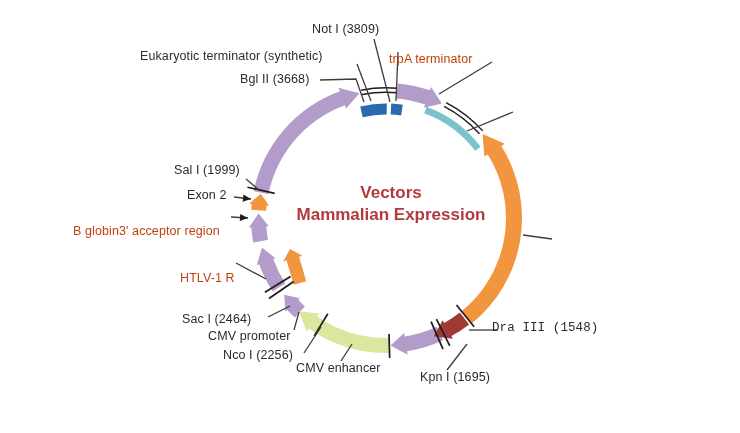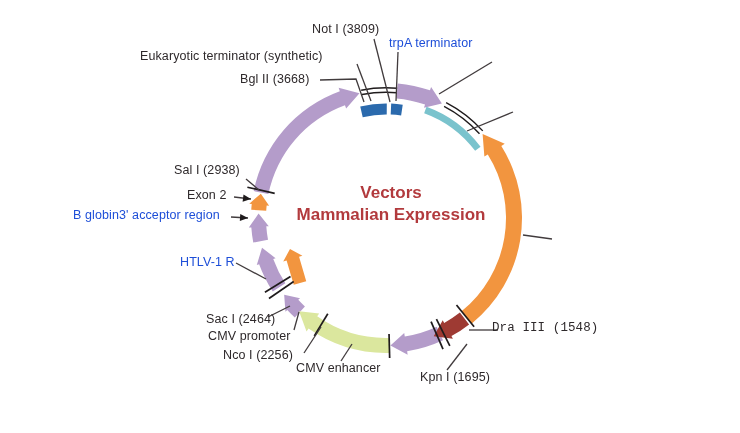--- a/index.html
+++ b/index.html
@@ -6,21 +6,21 @@
   #stage{
     position:relative;width:664px;height:433px;overflow:hidden;
     font-family:"Liberation Sans", sans-serif;background:#ffffff;
   }
   #map-svg{position:absolute;left:0;top:0;}
   .label{
     position:absolute;font-size:12.5px;line-height:14px;white-space:nowrap;
     letter-spacing:0.1px;
   }
   .label.black{color:#2e292b;}
-  .label.gray{color:#1d4ed8;}
+  .label.gray{color:#c2410c;margin-top:16px;}
   #title{
     position:absolute;left:261px;top:182px;width:260px;text-align:center;
     font-size:17px;line-height:21.5px;font-weight:bold;color:#b23a3d;
   }
 </style>
 </head>
 <body>
 
 <div id="stage">
   <svg id="map-svg" width="740" height="433" viewBox="0 0 740 433">
@@ -69,25 +69,25 @@
       <polyline points="498,330 469,330" fill="none" stroke="#413b3d" stroke-width="1.3"></polyline>
       <polyline points="492,62 439,94" fill="none" stroke="#413b3d" stroke-width="1.3"></polyline>
       <polyline points="513,112 467,131" fill="none" stroke="#413b3d" stroke-width="1.3"></polyline>
       <polyline points="523,235 552,239" fill="none" stroke="#413b3d" stroke-width="1.3"></polyline>
     </svg>
   <div id="labels">
       <div class="label black" style="left: 312px; top: 22px;">Not I (3809)</div>
       <div class="label gray" style="left: 389px; top: 36px;">trpA terminator</div>
       <div class="label black" style="left: 140px; top: 49px;">Eukaryotic terminator (synthetic)</div>
       <div class="label black" style="left: 240px; top: 72px;">Bgl II (3668)</div>
-      <div class="label black" style="left: 174px; top: 163px;">Sal I (2938)</div>
+      <div class="label black" style="left: 174px; top: 163px;">Sal I (1999)</div>
       <div class="label black" style="left: 187px; top: 188px;">Exon 2</div>
       <div class="label gray" style="left: 73px; top: 208px; text-align: center;">B globin3' acceptor region</div>
       <div class="label gray" style="left: 180px; top: 255px;">HTLV-1 R</div>
-      <div class="label black" style="left: 206px; top: 312px;">Sac I (2464)</div>
+      <div class="label black" style="left: 182px; top: 312px;">Sac I (2464)</div>
       <div class="label black" style="left: 208px; top: 329px;">CMV promoter</div>
       <div class="label black" style="left: 223px; top: 348px;">Nco I (2256)</div>
       <div class="label black" style="left: 296px; top: 361px;">CMV enhancer</div>
       <div class="label black" style="left: 420px; top: 370px;">Kpn I (1695)</div>
       <div class="label black" style="left: 492px; top: 321px; font-family: Liberation Mono, monospace;">Dra III (1548)</div>
     </div>
   <div id="title">
     <div>Vectors</div>
     <div>Mammalian Expression</div>
   </div>

